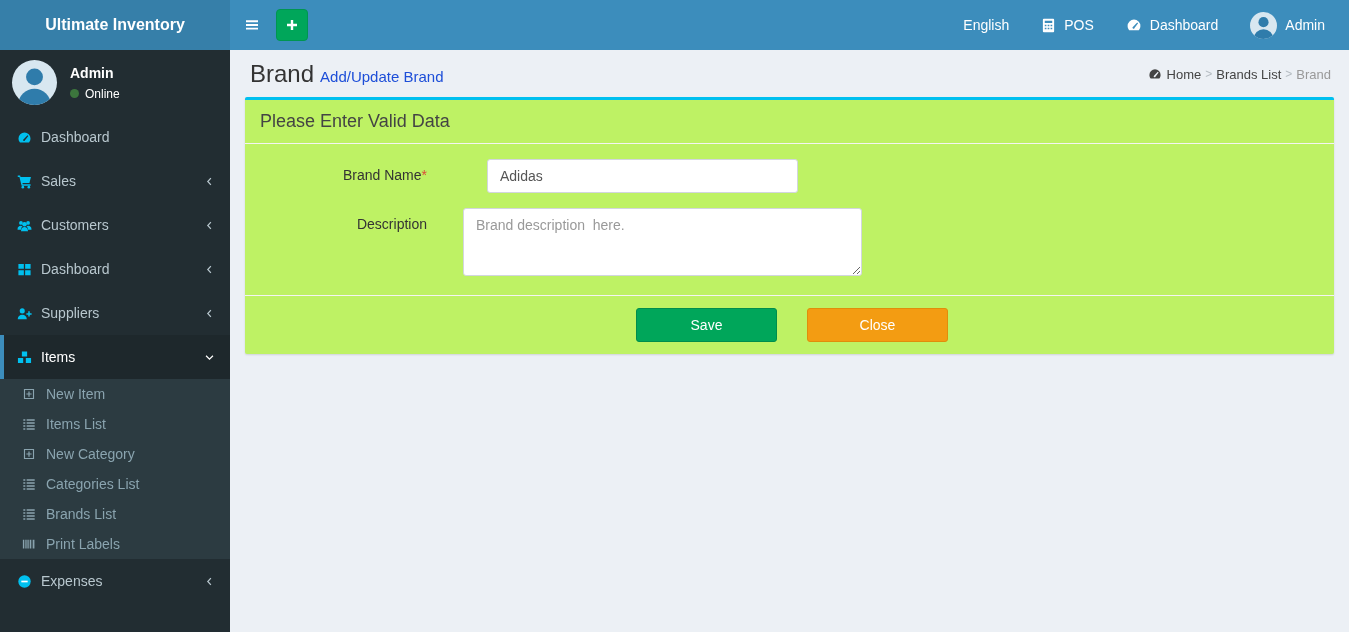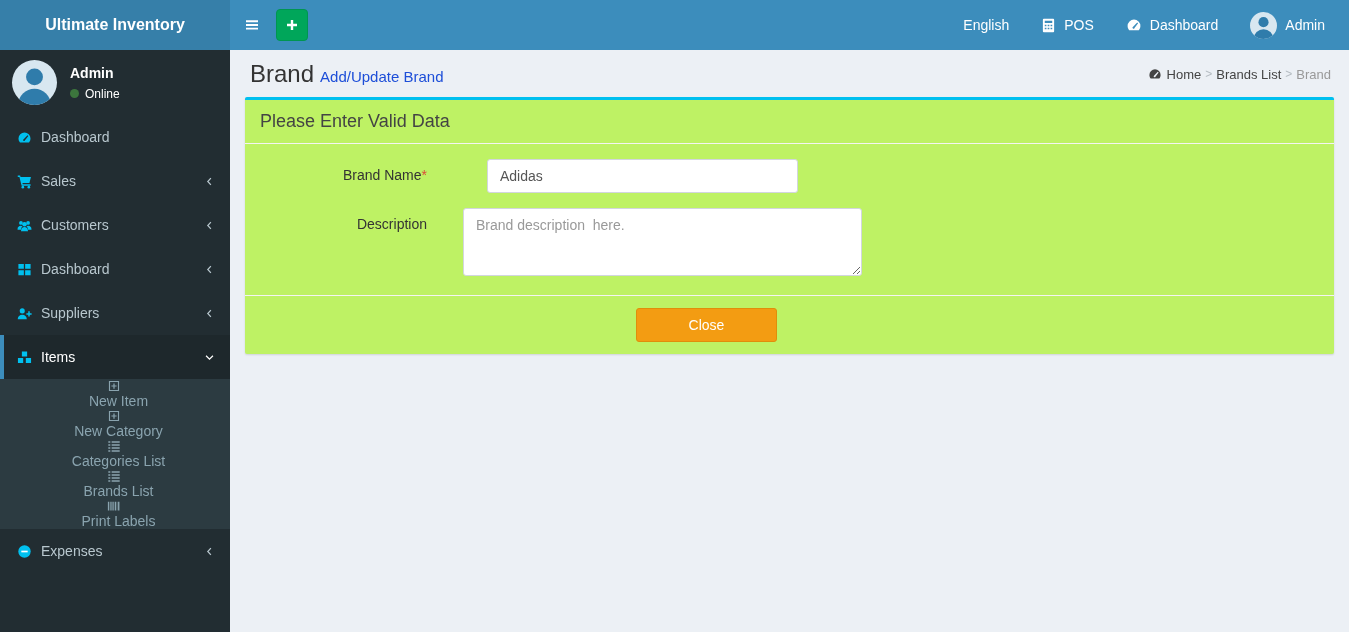--- a/index.html
+++ b/index.html
@@ -36,21 +36,21 @@
   ul.sidebar-menu { list-style:none; font-size:14px; }
   .menu-item { height:44px; display:flex; align-items:center; padding:0 15px 0 17px;
     color:#b8c7ce; cursor:pointer; }
   .menu-item .mi { width:15px; height:15px; margin-right:9px; color:#00c0ef; flex-shrink:0; }
   .menu-item .chev { margin-left:auto; color:#b8c7ce; width:11px; height:11px; }
   .menu-item.active { background:#1e282c; color:#fff; border-left:4px solid #3c8dbc; padding-left:13px; }
   .menu-item.active .chev { color:#fff; }
 
   ul.submenu { list-style:none; background:#2c3b41; }
   .sub-item { height:30px; display:flex; align-items:center; padding:0 15px 0 22px;
-    color:#8aa4af; cursor:pointer; font-size:14px;flex-direction:column; }
+    color:#8aa4af; cursor:pointer; font-size:14px; }
   .sub-item .mi { width:14px; height:14px; margin-right:10px; color:#8aa4af; flex-shrink:0; }
   .sub-item.active { color:#fff; font-weight:bold; }
   .sub-item.active .mi { color:#fff; }
   .badge-new { margin-left:auto; background:#00a65a; color:#fff; font-size:11px;
     font-weight:bold; padding:2px 8px; border-radius:8px; line-height:12px; }
 
   
   .content-wrapper { flex:1; background:#ecf0f5; padding:0 15px; }
   .content-header { display:flex; align-items:center; justify-content:space-between;
     padding:10px 3px 9px 5px; }
@@ -211,20 +211,26 @@
 
       <ul class="submenu">
         <li class="sub-item">
           <svg class="i mi" viewBox="0 0 16 16" fill="currentColor" fill-rule="evenodd">
               <path d="M2.2 2.2h11.6v11.6H2.2zm1.3 1.3v9h9v-9z"></path>
               <path d="M7.3 5h1.4v2.3H11v1.4H8.7V11H7.3V8.7H5V7.3h2.3z"></path>
             </svg>
           <span>New Item</span>
         </li>
         <li class="sub-item">
+          <svg class="i mi" viewBox="0 0 16 16" fill="currentColor">
+              <path d="M1.5 2.6h2.3v1.8H1.5zM5.3 2.6h9.2v1.8H5.3zM1.5 6h2.3v1.8H1.5zM5.3 6h9.2v1.8H5.3zM1.5 9.4h2.3v1.8H1.5zM5.3 9.4h9.2v1.8H5.3zM1.5 12.8h2.3v1.8H1.5zM5.3 12.8h9.2v1.8H5.3z"></path>
+            </svg>
+          <span>Items List</span>
+        </li>
+        <li class="sub-item">
           <svg class="i mi" viewBox="0 0 16 16" fill="currentColor" fill-rule="evenodd">
               <path d="M2.2 2.2h11.6v11.6H2.2zm1.3 1.3v9h9v-9z"></path>
               <path d="M7.3 5h1.4v2.3H11v1.4H8.7V11H7.3V8.7H5V7.3h2.3z"></path>
             </svg>
           <span>New Category</span>
         </li>
         <li class="sub-item">
           <svg class="i mi" viewBox="0 0 16 16" fill="currentColor">
               <path d="M1.5 2.6h2.3v1.8H1.5zM5.3 2.6h9.2v1.8H5.3zM1.5 6h2.3v1.8H1.5zM5.3 6h9.2v1.8H5.3zM1.5 9.4h2.3v1.8H1.5zM5.3 9.4h9.2v1.8H5.3zM1.5 12.8h2.3v1.8H1.5zM5.3 12.8h9.2v1.8H5.3z"></path>
             </svg>
@@ -292,17 +298,18 @@
         <div class="form-group">
           <label class="label-col">
             <span>Description</span>
           </label>
           <div class="control-col">
             <textarea class="text-area" placeholder="Brand description  here." style=""></textarea>
           </div>
         </div>
       </div>
       <div class="box-footer">
+        <button class="btn btn-save">Save</button>
         <button class="btn btn-close">Close</button>
       </div>
     </div>
   </div>
 </div>
 
 </body></html>

